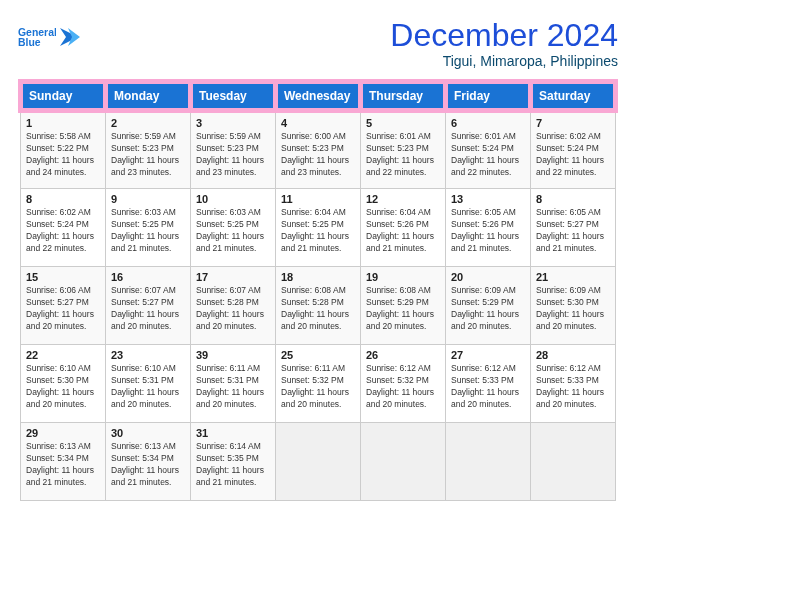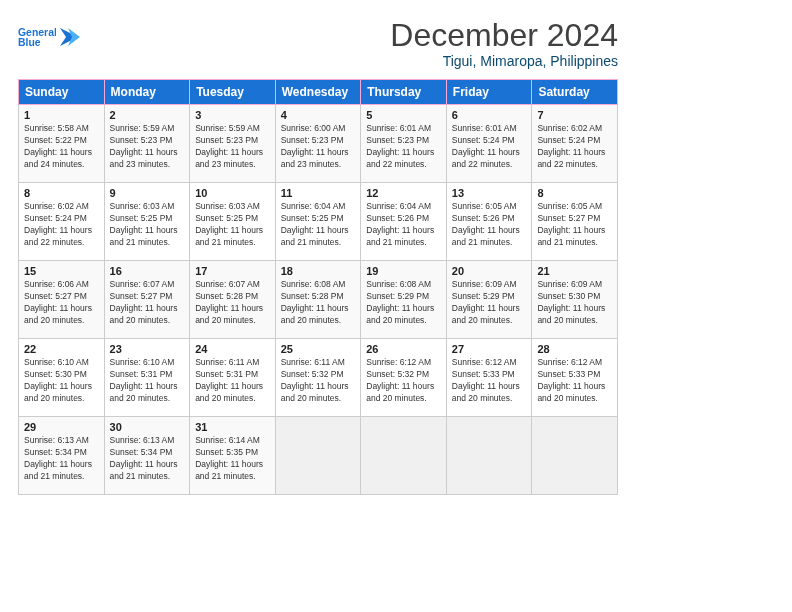--- a/index.html
+++ b/index.html
@@ -25,40 +25,40 @@
       display: flex;
       align-items: center;
       gap: 4px;
     }
     .title-block {
       text-align: right;
     }
     .month-title {
       font-size: 32px;
       font-weight: normal;
-      color: #404040;
+      color: #1d4ed8;
       line-height: 1.1;
     }
     .location {
       font-size: 14px;
       color: #0c4a6e;
     }
     .calendar {
       width: 100%;
       border-collapse: collapse;
       font-size: 9.5px;
     }
     .calendar th {
       background: #1a73d4;
       color: #fff;
       text-align: left;
       padding: 5px 6px;
       font-size: 12px;
       font-weight: bold;
-      border: 1px solid #f9a8d4;
+      border: 5px solid #f9a8d4;
     }
     .calendar td {
       border: 1px solid #ccc;
       vertical-align: top;
       padding: 4px 5px;
       width: calc(100% / 7);
       height: 78px;
     }
     .calendar tr:nth-child(odd) td {
       background: #f9f9f9;
@@ -278,21 +278,21 @@
 and 20 minutes.</div>
           </td>
           <td>
             <span class="day-num">23</span>
             <div class="day-info" style="white-space: pre-line;">Sunrise: 6:10 AM
 Sunset: 5:31 PM
 Daylight: 11 hours
 and 20 minutes.</div>
           </td>
           <td>
-            <span class="day-num">24</span>
+            <span class="day-num">39</span>
             <div class="day-info" style="white-space: pre-line;">Sunrise: 6:11 AM
 Sunset: 5:31 PM
 Daylight: 11 hours
 and 20 minutes.</div>
           </td>
           <td>
             <span class="day-num">25</span>
             <div class="day-info" style="white-space: pre-line;">Sunrise: 6:11 AM
 Sunset: 5:32 PM
 Daylight: 11 hours

